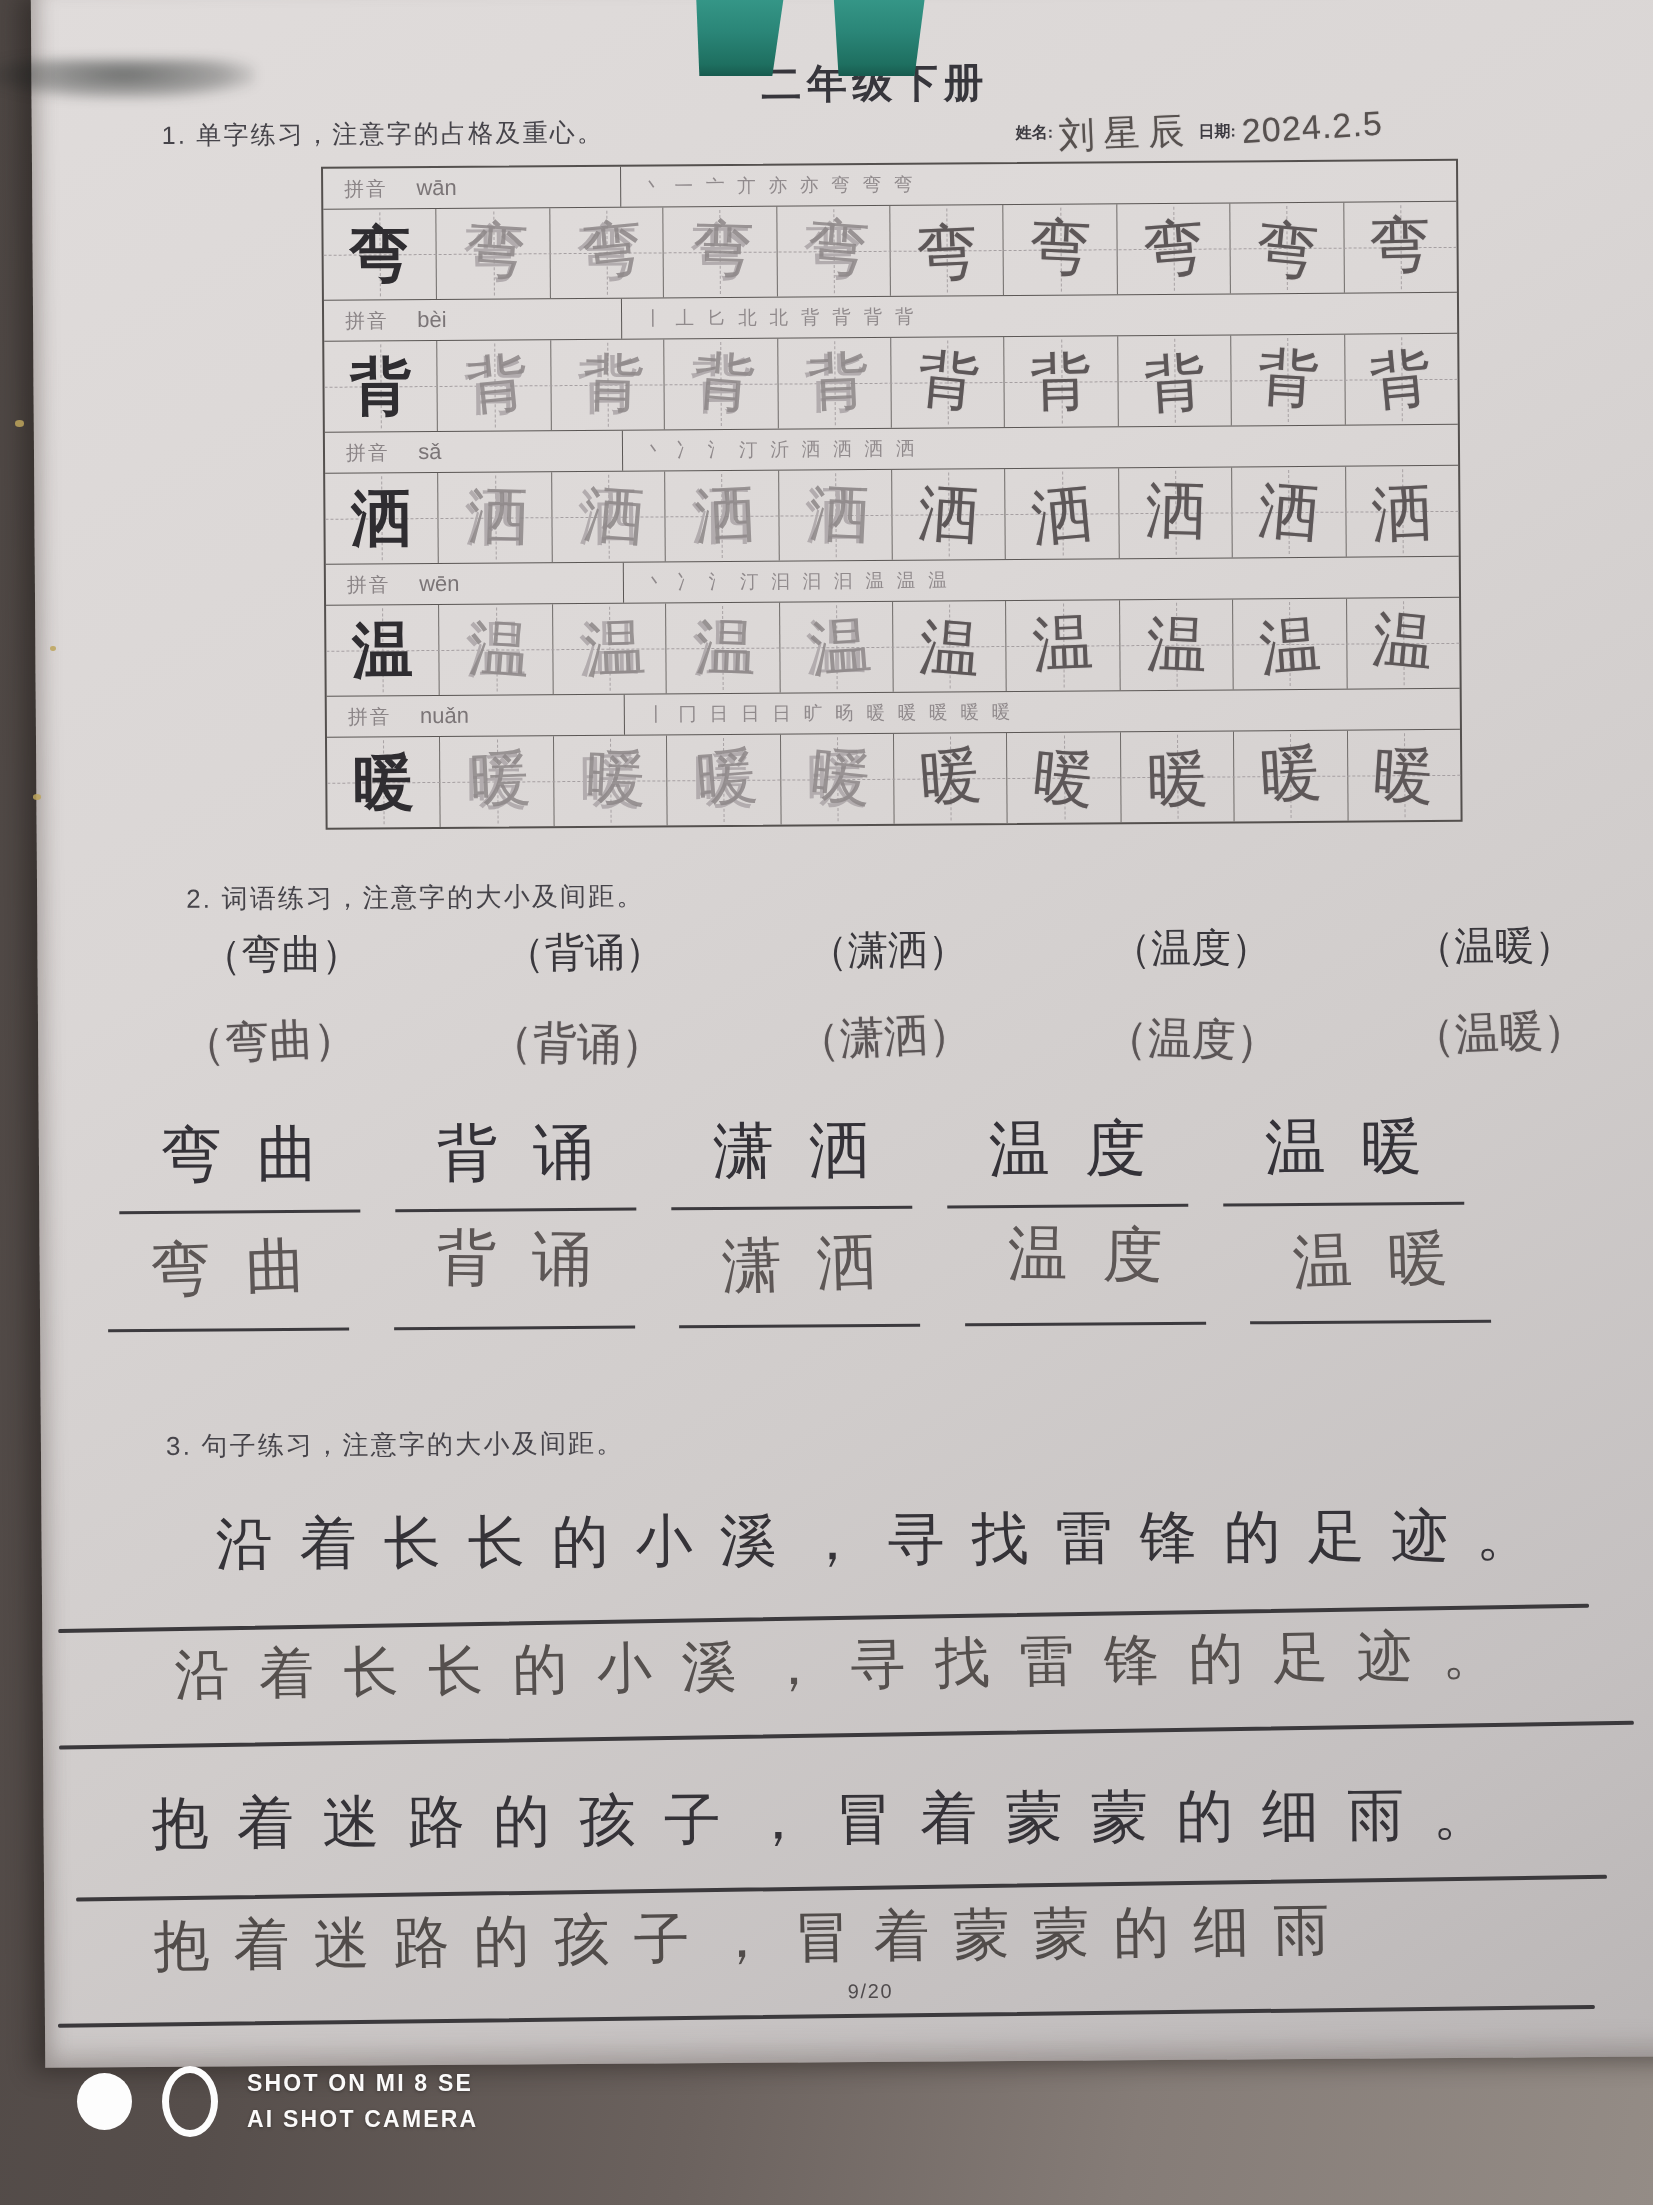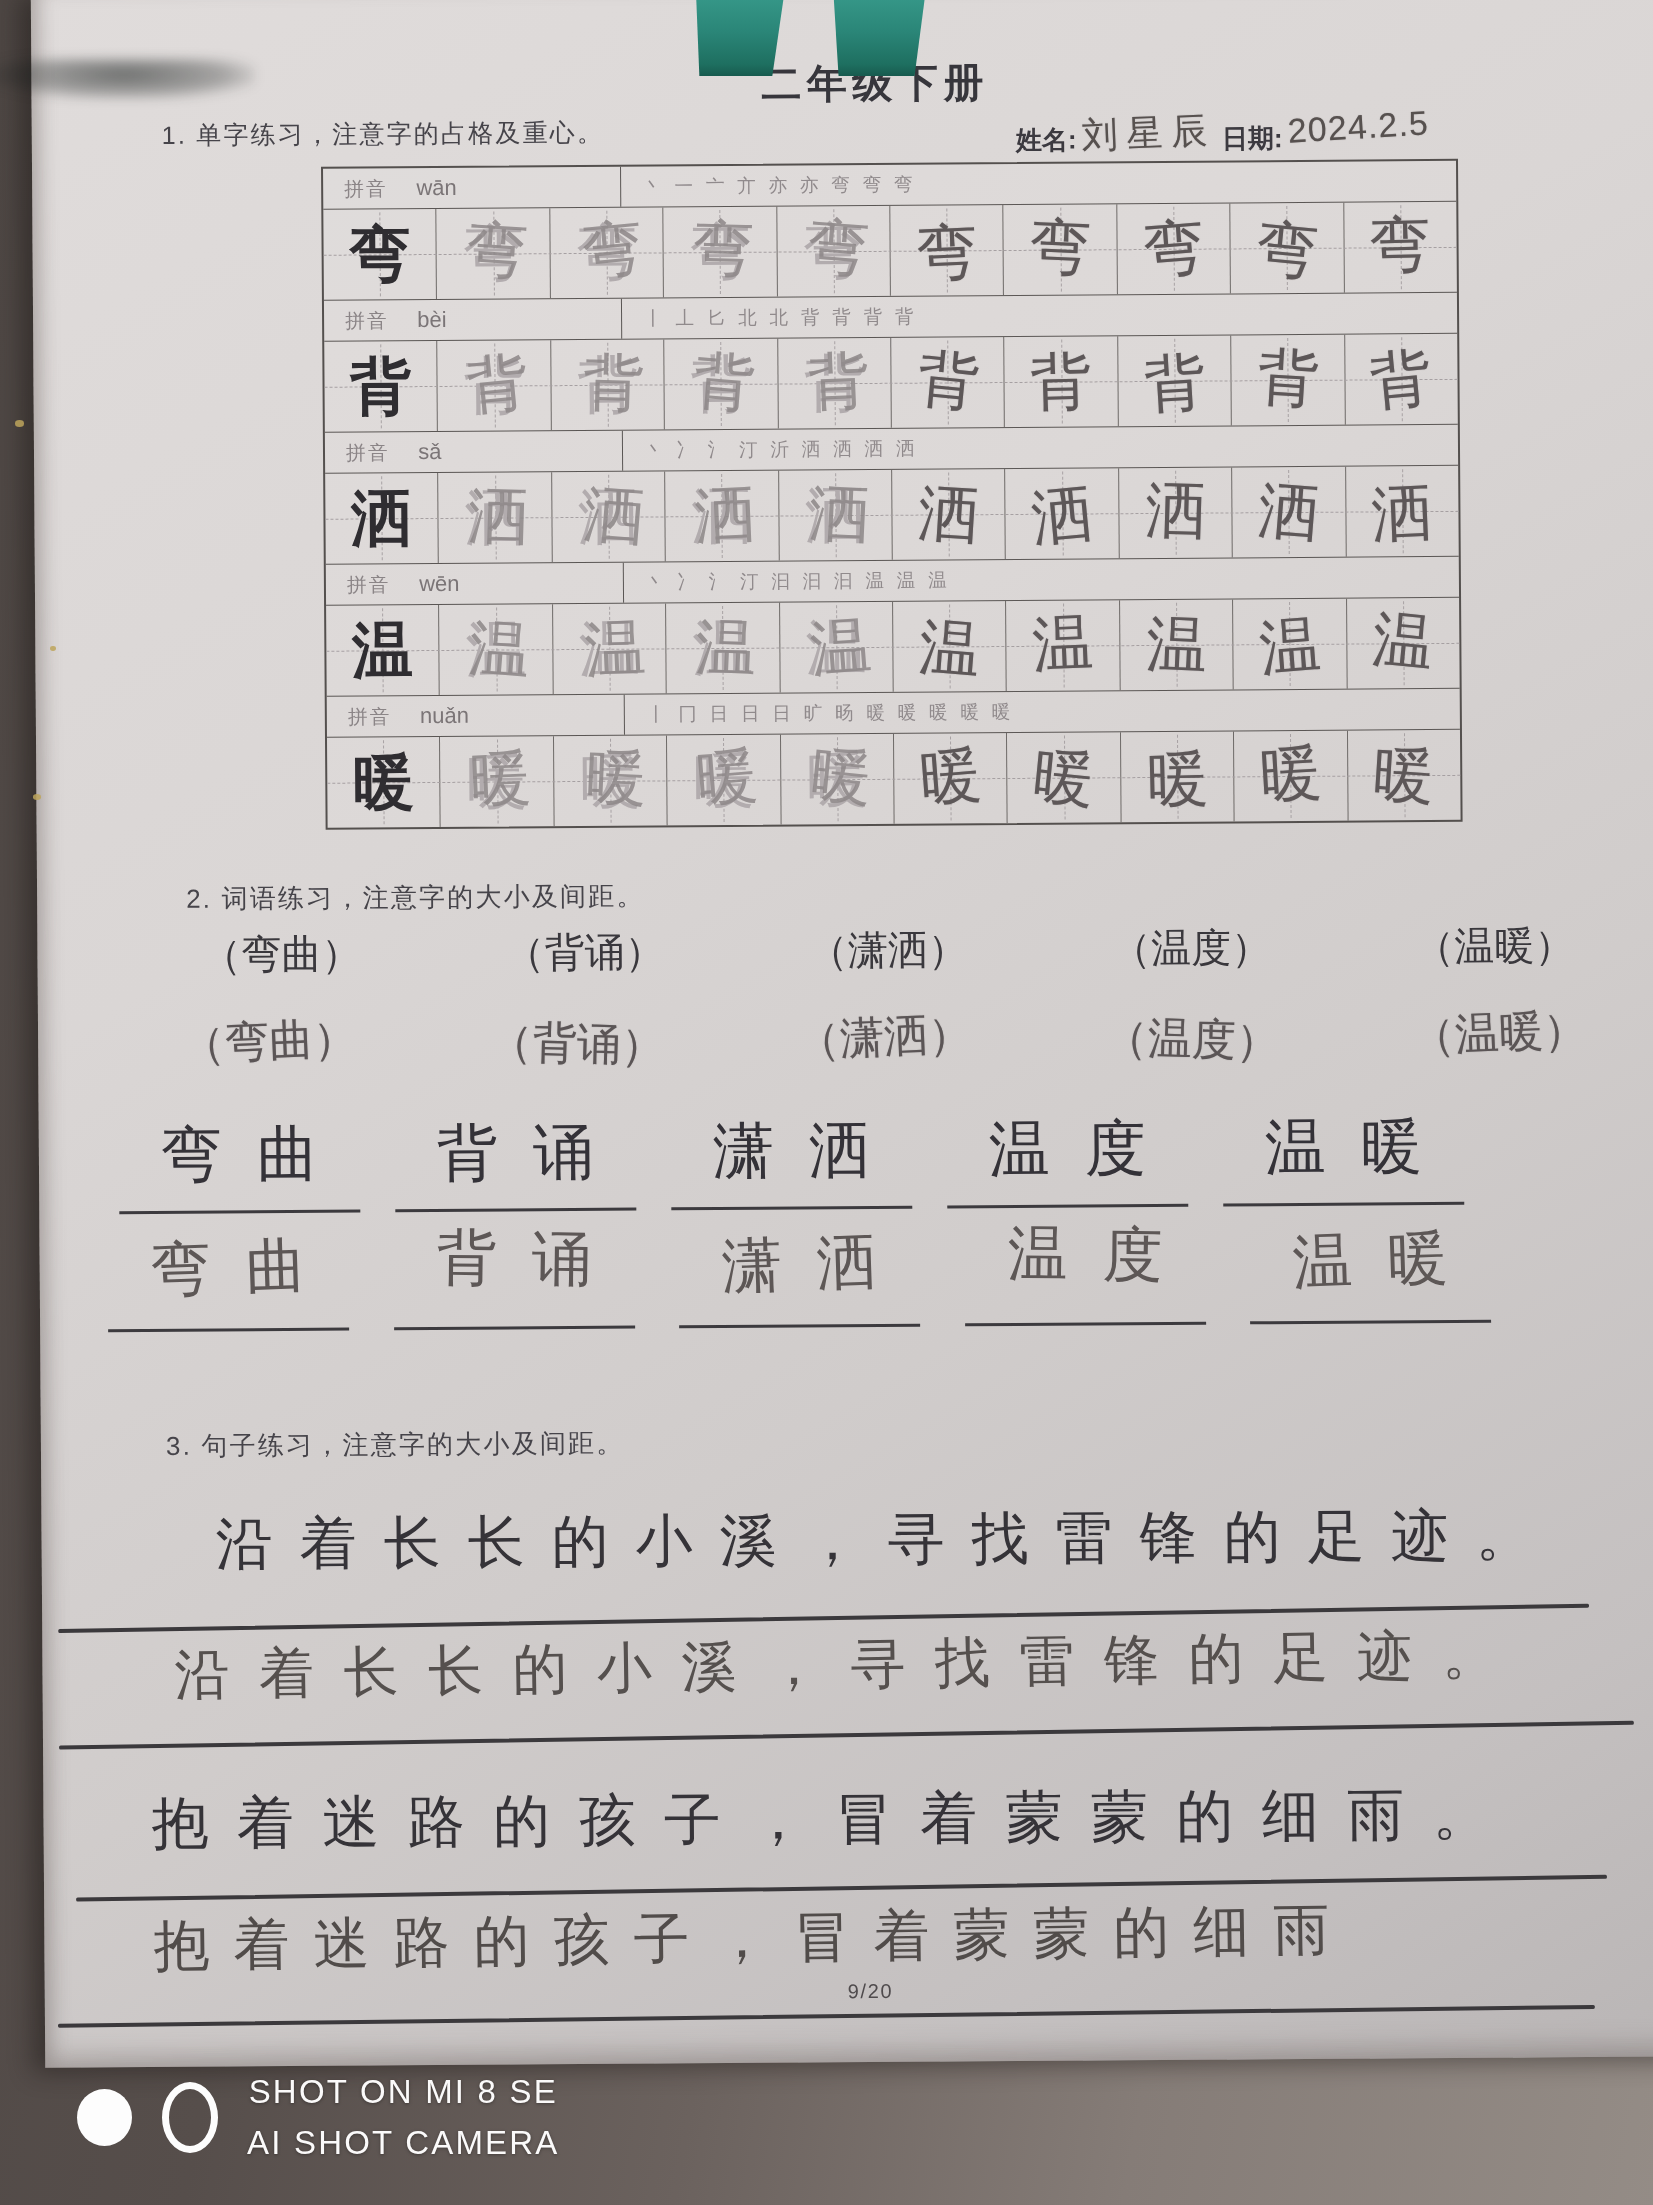--- a/index.html
+++ b/index.html
@@ -21,21 +21,21 @@
   #title{left:730px;top:72px;font-size:40px;letter-spacing:5.5px;color:#37363c;font-weight:bold;}
   
   #clip{position:absolute;left:690px;top:0;width:247px;height:82px;z-index:40;}
   .prong{position:absolute;top:-6.6px;height:83px;background:linear-gradient(180deg,#37998a 0%,#2a8577 48%,#1e6f60 86%,#175a4e 100%);clip-path:polygon(4% 0,96% 0,88% 100%,12% 100%);border-radius:0 0 11px 11px;}
   .prong.l{left:0;width:96px;transform:skewX(-3deg);}
   .prong.r{left:138px;width:100px;transform:skewX(-2deg);}
   #clipShadow{position:absolute;left:-7.7px;top:59px;width:263px;height:40px;background:radial-gradient(ellipse at 50% 40%,rgba(18,24,23,.55) 0%,rgba(18,24,23,.28) 55%,rgba(18,24,23,0) 78%);filter:blur(5.5px);z-index:35;}
   
   #h1line{left:130px;top:130px;font-size:25px;letter-spacing:2.2px;color:#46444a;}
   #nameblock{left:984px;top:127px;display:flex;align-items:flex-start;gap:5.5px;}
-  .smalllab{font-size:26px;color:#3c3a40;font-weight:bold;padding-top:13px;}
+  .smalllab{font-size:16px;color:#3c3a40;font-weight:bold;padding-top:13px;}
   .handname{font-size:36px;transform:rotate(-2deg);letter-spacing:8.8px;color:#57514f;}
   .handdate{font-size:34px;transform:rotate(-3deg);letter-spacing:1.1px;color:#57514f;}
   
   #ptable{left:289px;top:179px;width:1133px;border:2.2px solid #54504e;background:rgba(255,255,255,.06);}
   .t-head{display:flex;height:40px;border-bottom:1.6px solid #5a5654;}
   .t-pincell{width:298px;border-right:1.6px solid #5a5654;display:flex;align-items:center;gap:28.4px;padding-left:21px;box-sizing:border-box;}
   .pinlab{font-size:19.7px;color:#8b8587;letter-spacing:2.2px;}
   .pinval{font-size:22px;color:#7b7577;}
   .t-strokecell{flex:1;display:flex;align-items:center;padding-left:22px;font-size:18.6px;color:#908a8c;letter-spacing:3.8px;white-space:nowrap;overflow:hidden;}
   .t-prow{position:relative;display:flex;height:90px;border-bottom:1.6px solid #5a5654;}
@@ -76,21 +76,21 @@
   .rule{position:absolute;height:3.8px;background:#3b393c;border-radius:1.6px;}
   #ruleA{left:16.4px;top:1632px;width:1531px;transform:rotate(-.55deg);}
   #ruleB{left:16.4px;top:1749px;width:1575px;transform:rotate(-.5deg);}
   #ruleC{left:32px;top:1902px;width:1531px;transform:rotate(-.45deg);}
   #ruleD{left:13px;top:2030px;width:1537px;transform:rotate(-.3deg);}
   #pagenum{left:803px;top:1996px;font-size:20px;color:#4f4b4d;letter-spacing:1.6px;}
   
   #wm{position:absolute;left:77px;top:2066px;display:flex;align-items:center;gap:29.5px;z-index:20;}
   .wm-c1{width:55px;height:57px;border-radius:50%;background:#fdfdfd;}
   .wm-c2{width:42px;height:57px;border-radius:50%;border:7.1px solid #fdfdfd;box-sizing:content-box;background:transparent;}
-  #wmtext{color:#fbfafa;font-weight:normal;line-height:1.55;font-size:33px;letter-spacing:2.2px;text-shadow:0 1.1px 3.3px rgba(0,0,0,.35);font-stretch:condensed;text-align:center;}
+  #wmtext{color:#fbfafa;font-weight:bold;line-height:1.55;font-size:23px;letter-spacing:2.2px;text-shadow:0 1.1px 3.3px rgba(0,0,0,.35);font-stretch:condensed;}
   .speck{position:absolute;border-radius:50%;background:#bda45c;opacity:.85;z-index:15;}
 </style>
 </head>
 <body>
 
 <div id="stage">
 
   <div id="paper">
 
     <div class="abs" id="title">二年级下册</div>

